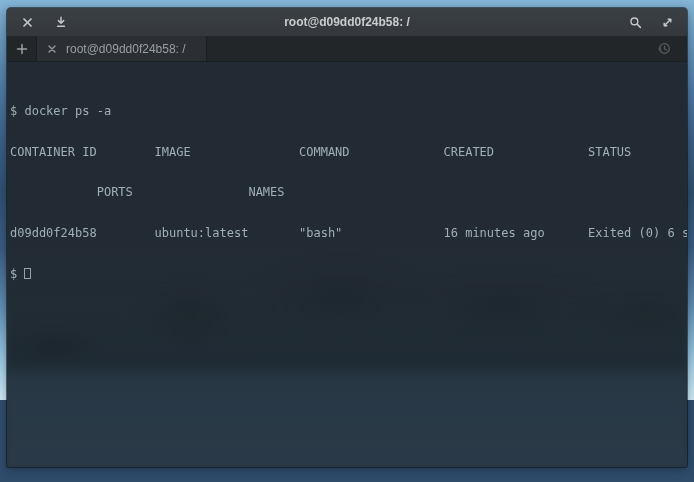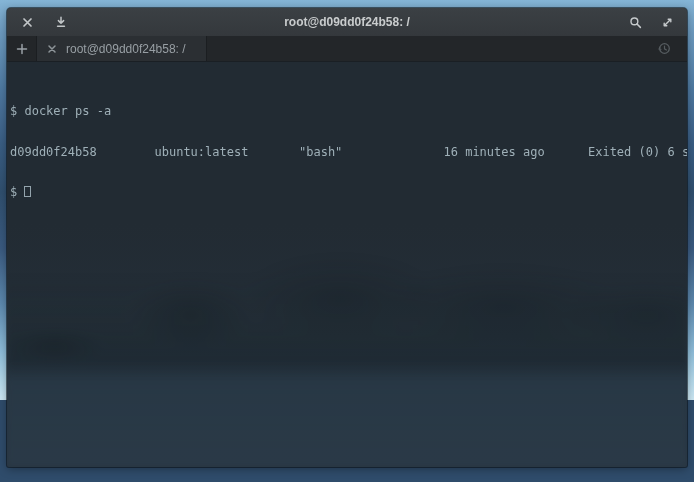--- a/index.html
+++ b/index.html
@@ -151,18 +151,20 @@
           <circle cx="7.5" cy="7.5" r="4.8" stroke="#565c60" stroke-width="1.3" fill="none"></circle>
           <path d="M7.5 5 V7.8 L9.4 9" stroke="#565c60" stroke-width="1.2" fill="none" stroke-linecap="round"></path>
           <path d="M2.7 6.2 L2 8.2 L4 8.2" stroke="#565c60" stroke-width="1.1" fill="none" stroke-linecap="round" stroke-linejoin="round"></path>
         </svg>
       </span>
     </div>
 
     <div class="terminal">
       <div class="wallpaper-bleed"></div>
       <div class="tline">$ docker ps -a</div>
+      <div class="tline">CONTAINER ID        IMAGE               COMMAND             CREATED             STATUS</div>
+      <div class="tline">            PORTS                NAMES</div>
       <div class="tline">d09dd0f24b58        ubuntu:latest       "bash"              16 minutes ago      Exited (0) 6 s</div>
       <div class="prompt-line"><span>$ </span><span class="cursor"></span></div>
     </div>
 
   </div>
 </div>
 
 </body></html>

